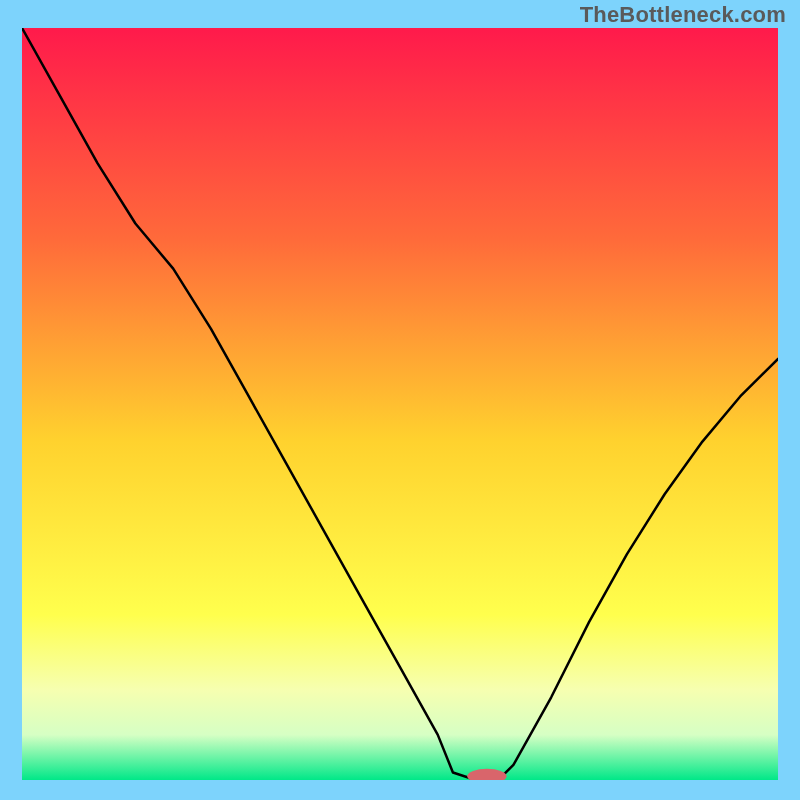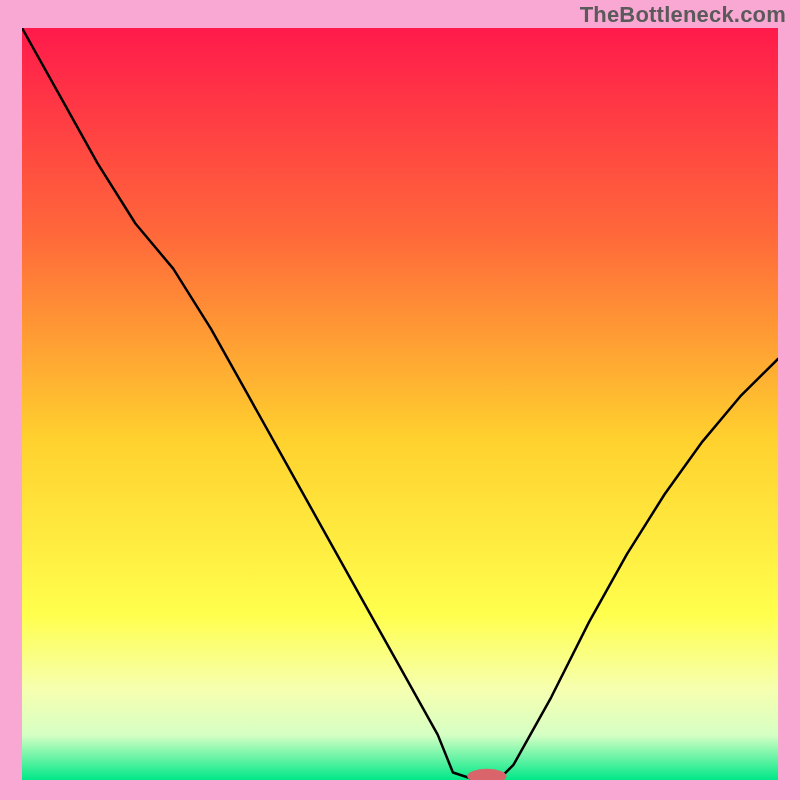--- a/index.html
+++ b/index.html
@@ -8,21 +8,21 @@
     width: 800px;
     height: 800px;
     background: #000;
     overflow: hidden;
     font-family: Arial, Helvetica, sans-serif;
   }
   .frame {
     position: relative;
     width: 800px;
     height: 800px;
-    background: #f9a8d4;
+    background: #7dd3fc;
   }
   .watermark {
     position: absolute;
     top: 2px;
     right: 14px;
     color: #5a5a5a;
     font-size: 22px;
     font-weight: 600;
     letter-spacing: 0.2px;
     z-index: 10;

